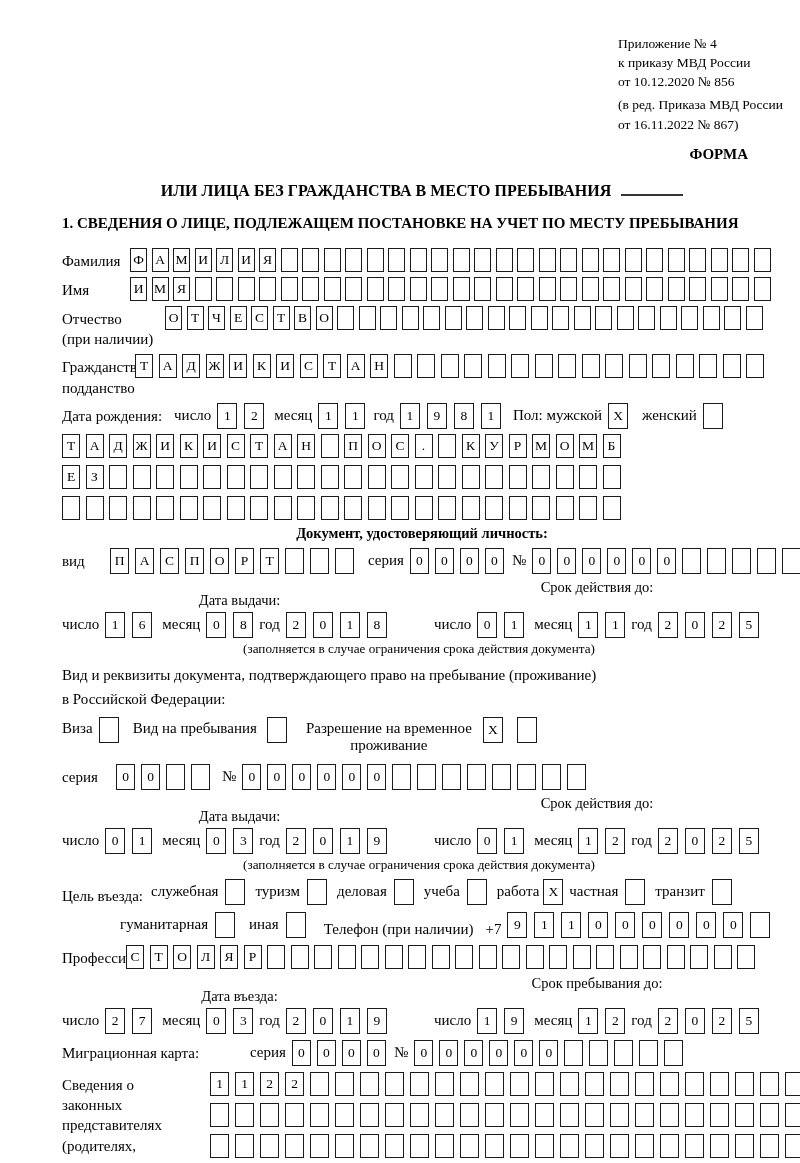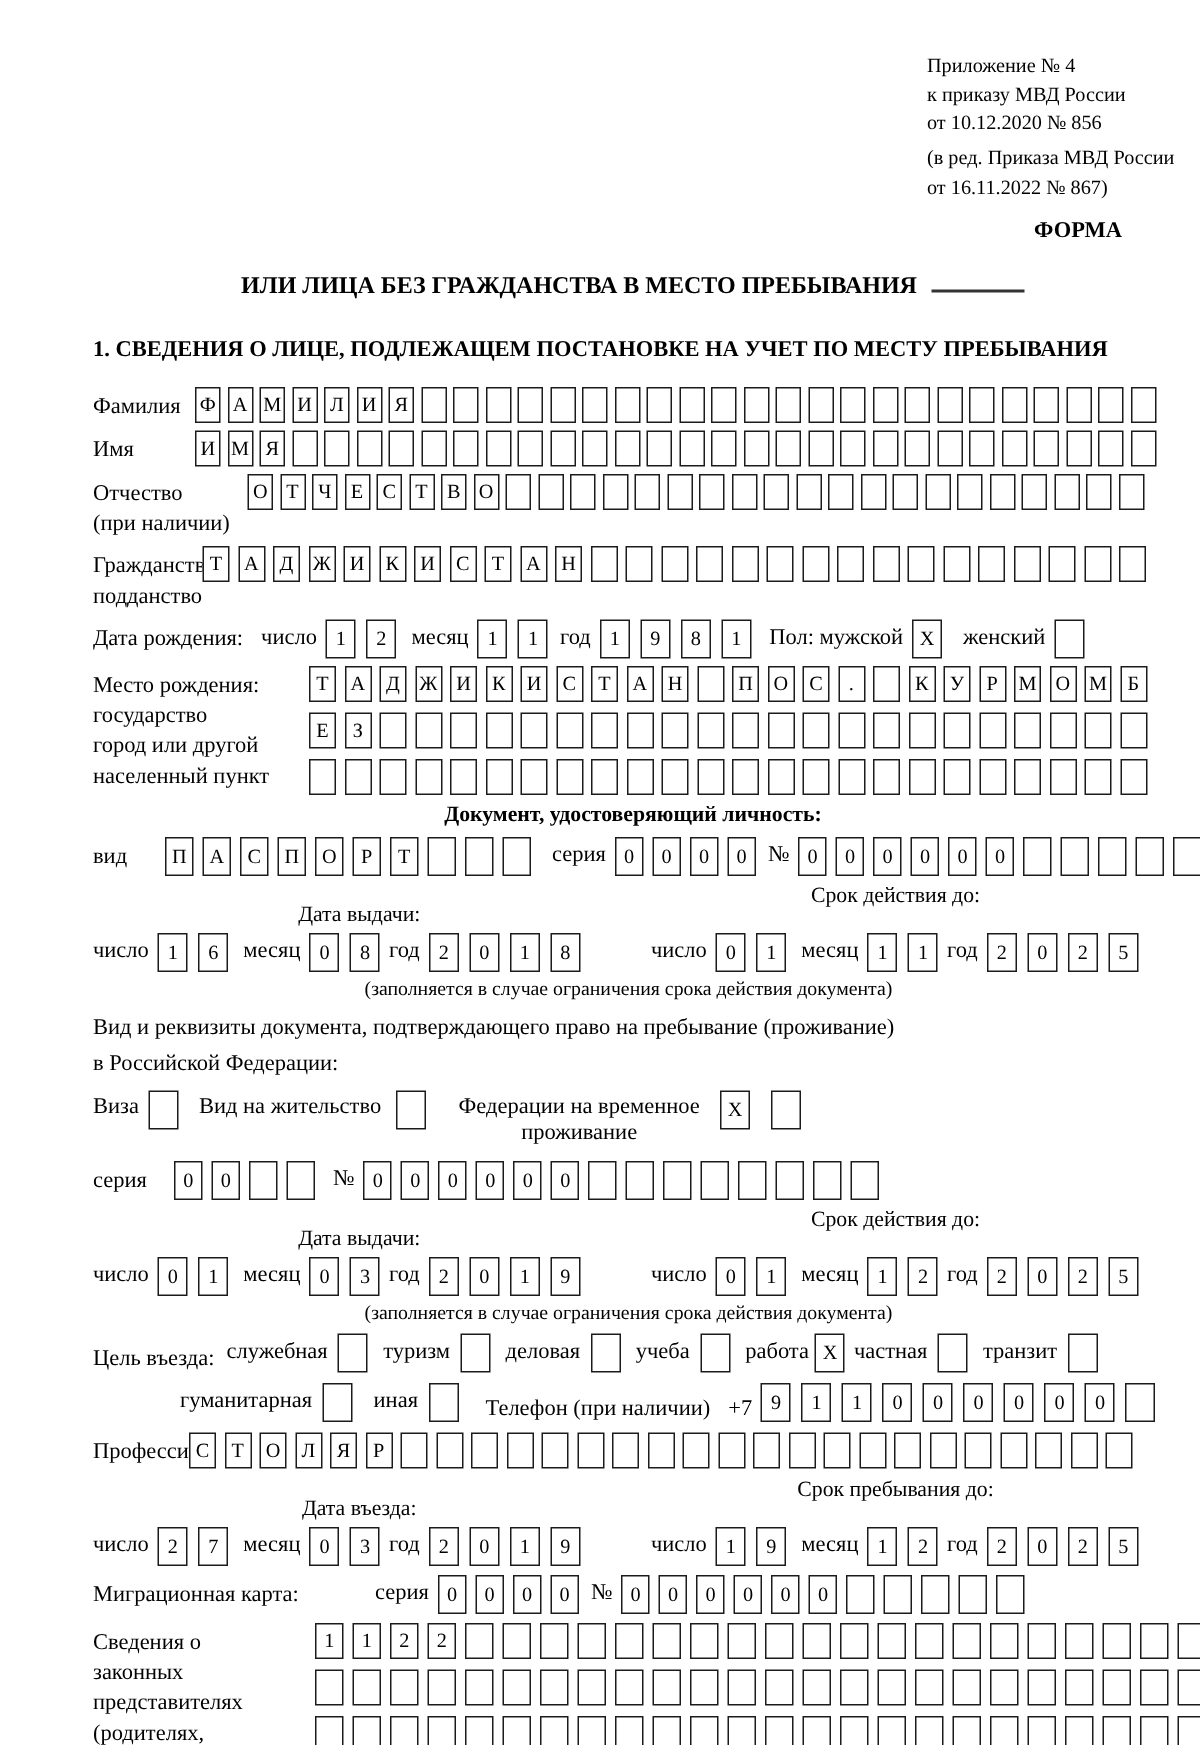--- a/index.html
+++ b/index.html
@@ -7,21 +7,21 @@
   .page{box-sizing:border-box;width:800px;min-height:1163px;padding:34px 18px 10px 62px;}
 
   
   .appendix{margin-left:556px;width:205px;font-size:13.5px;line-height:1.42;}
   .appendix .gap{height:4px;}
   .forma{font-weight:bold;font-size:15px;text-align:right;padding-right:34px;margin-top:12px;}
 
   
   .title{font-weight:bold;font-size:16px;text-align:center;line-height:1.5;margin-top:16px;}
   .blank-line{display:inline-block;width:62px;border-bottom:2px solid #333;height:14px;margin-left:10px;}
-  .section-h{font-weight:bold;font-size:15px;margin-top:22px;margin-bottom:16px;}
+  .section-h{font-weight:bold;font-size:15px;margin-top:12px;margin-bottom:16px;}
 
   
   .row{display:flex;align-items:flex-start;margin-bottom:5px;}
   .irow{display:flex;align-items:center;margin-bottom:5px;}
   .lbl{font-size:15px;line-height:1.35;padding-top:3px;flex:0 0 auto;}
   .w68{width:68px;} .w103{width:103px;} .w73{width:73px;} .w144{width:144px;} .w48{width:48px;} .w54{width:54px;} .w64{width:64px;}
 
   
   .cells{display:flex;flex-wrap:nowrap;gap:var(--gap,4px);flex:0 0 auto;}
   .cell{box-sizing:border-box;flex:0 0 auto;width:var(--cw,17px);height:var(--ch,24px);
@@ -254,26 +254,20 @@
     <span class="cells box1 mr14">
         <span class="cell">X</span>
       </span>
     <span class="d-lbl">женский</span>
     <span class="cells box1">
         <span class="cell"></span>
       </span>
   </div>
 
   <div class="row" style="margin-top:3px;">
-    <div class="lbl w144">
-      <div>Место рождения:</div>
-      <div>государство</div>
-      <div>город или другой</div>
-      <div>населенный пункт</div>
-    </div>
     <div class="stack">
       <div class="cells n24">
           <span class="cell">Т</span>
           <span class="cell">А</span>
           <span class="cell">Д</span>
           <span class="cell">Ж</span>
           <span class="cell">И</span>
           <span class="cell">К</span>
           <span class="cell">И</span>
           <span class="cell">С</span>
@@ -440,27 +434,27 @@
   </div>
 
   <div class="permits">
     <div class="p-opt" style="margin-right:14px;">
       <span class="p-lbl mr6">Виза</span>
       <span class="cells box1">
           <span class="cell"></span>
         </span>
     </div>
     <div class="p-opt" style="margin-right:16px;">
-      <span class="p-lbl mr10">Вид на жительство</span>
+      <span class="p-lbl mr10">Вид на пребывания</span>
       <span class="cells box1">
           <span class="cell"></span>
         </span>
     </div>
     <div class="p-opt" style="margin-right:14px;">
-      <span class="p-lbl c2 mr8">Федерации на временное проживание</span>
+      <span class="p-lbl c2 mr8">Разрешение на временное проживание</span>
       <span class="cells box1">
           <span class="cell">X</span>
         </span>
     </div>
     <div class="p-opt">
       <span class="cells box1">
           <span class="cell"></span>
         </span>
     </div>
   </div>

